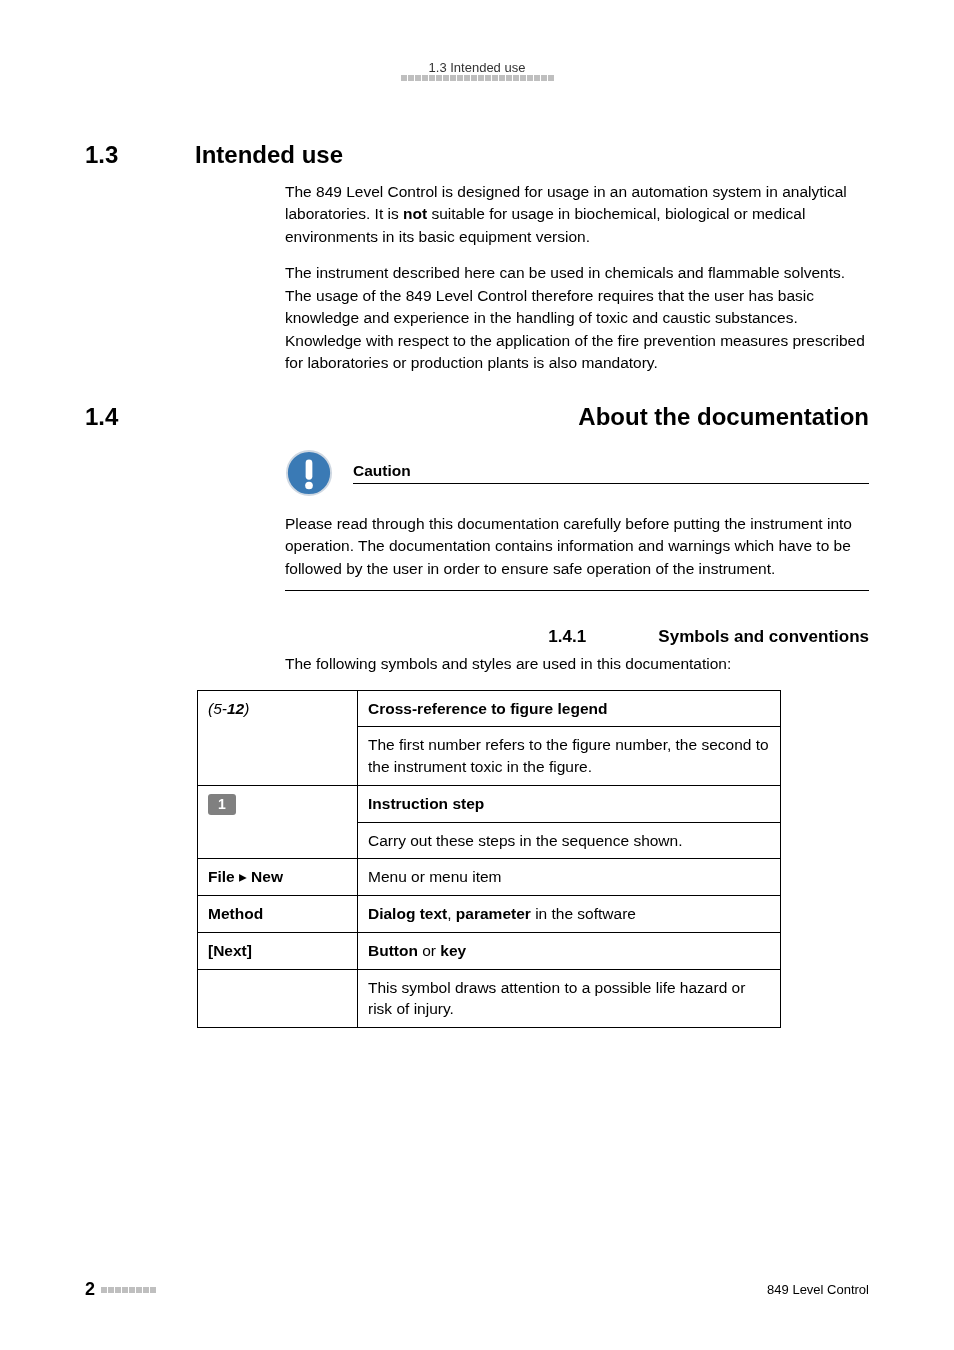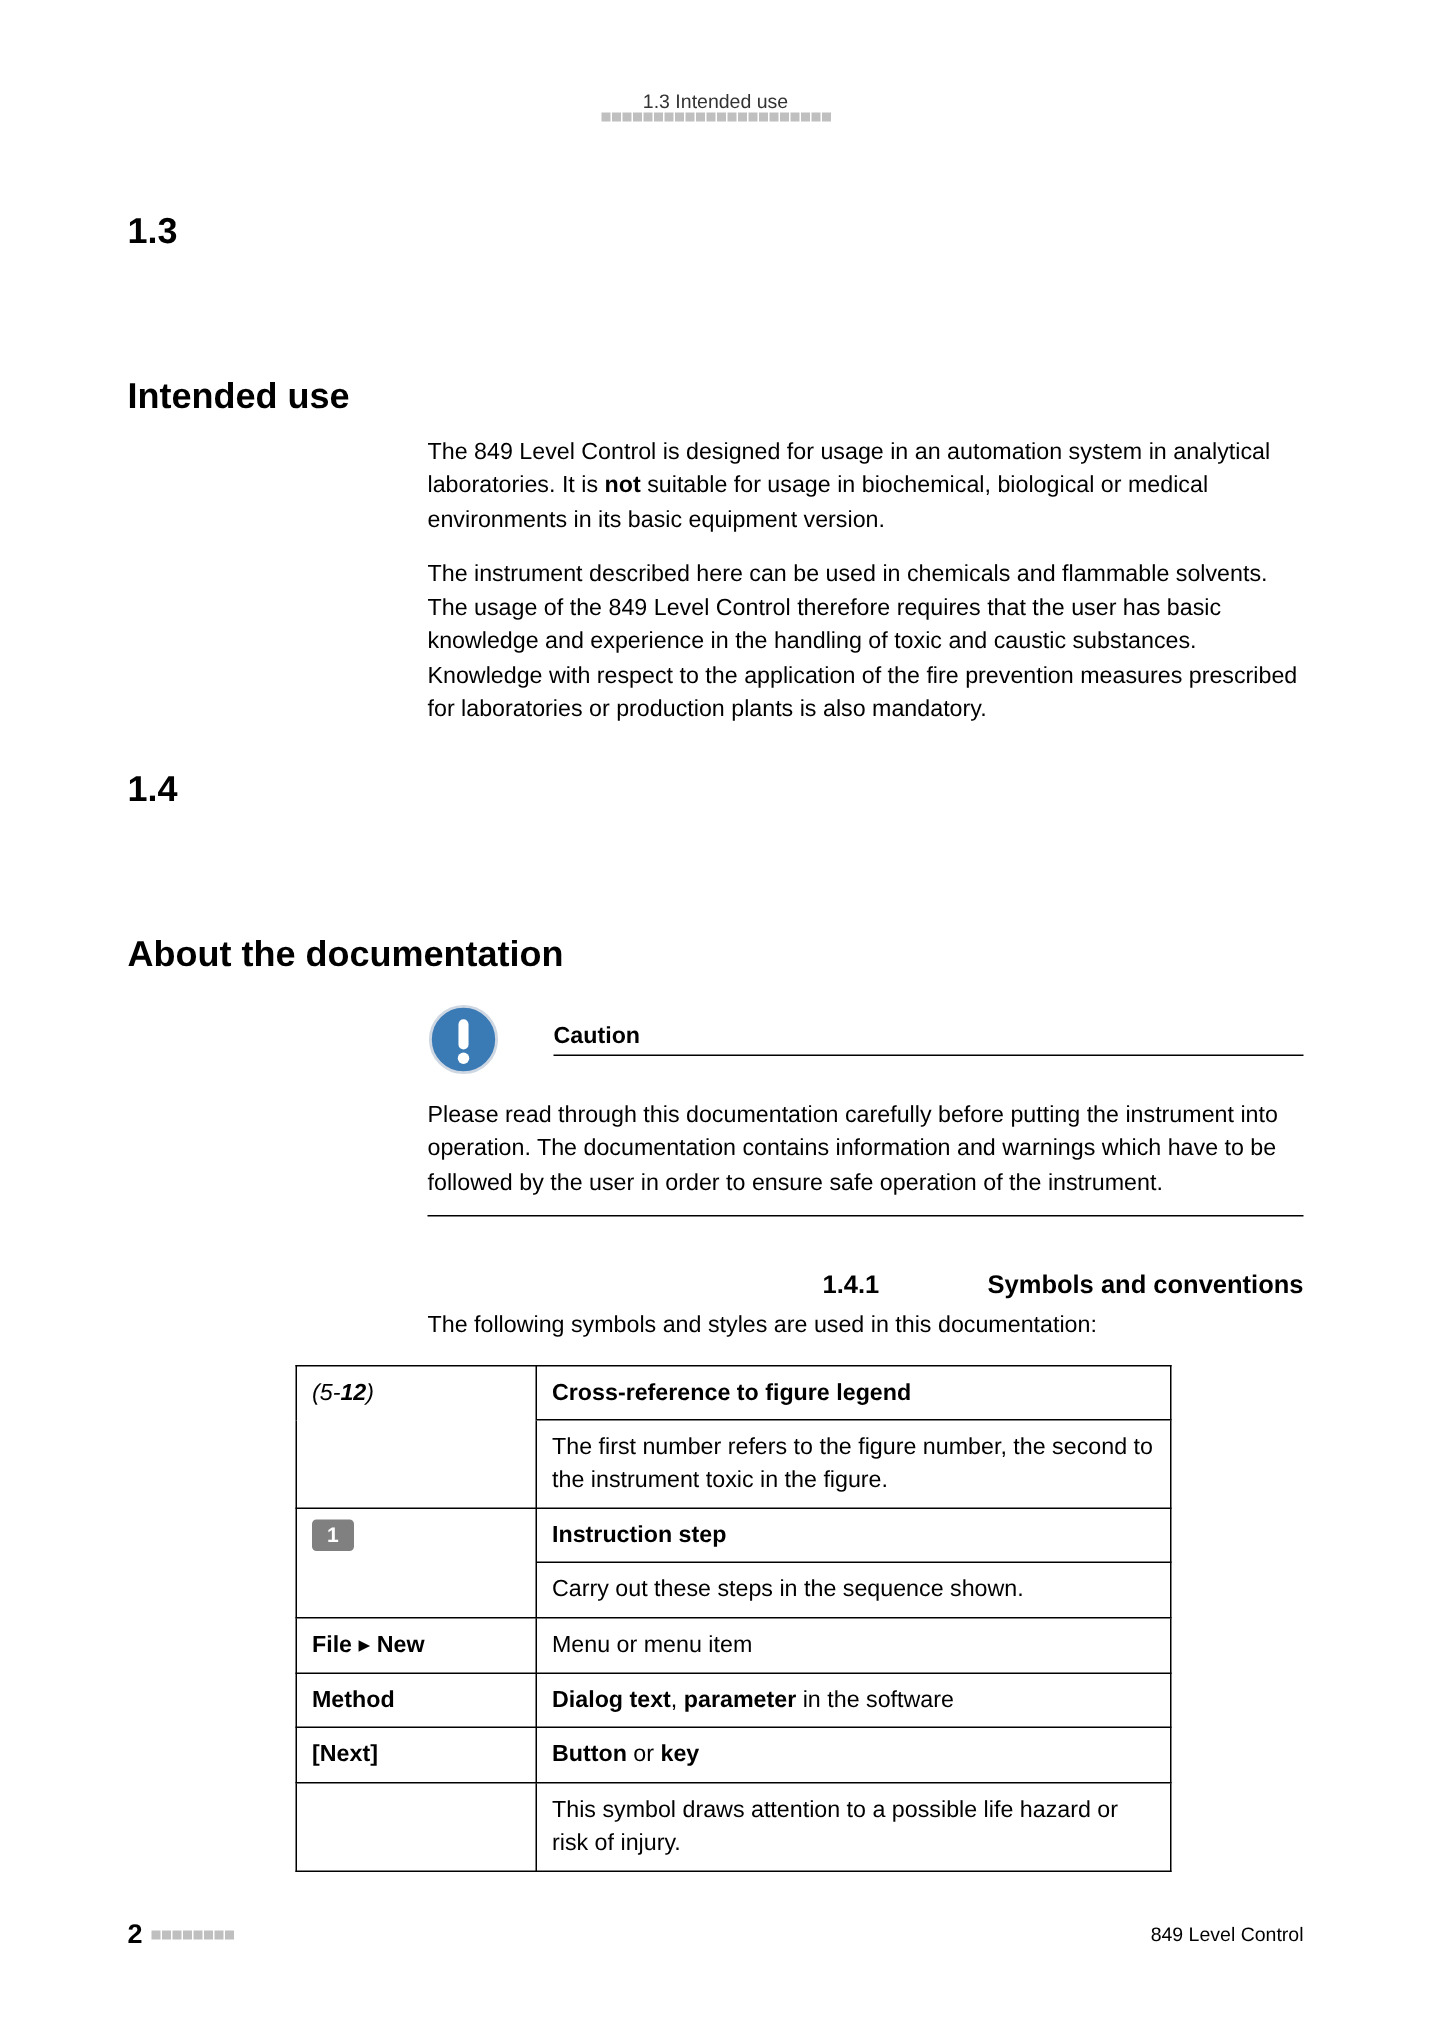--- a/index.html
+++ b/index.html
@@ -25,21 +25,20 @@
     display: flex;
     gap: 1px;
   }
   .header-squares span {
     width: 6px; height: 6px;
     background: #bfbfbf;
   }
   .section-row {
     display: flex;
     margin-bottom: 10px;
-    flex-direction: column;
   }
   .section-number {
     width: 110px;
     flex: 0 0 110px;
     font-size: 24px;
     font-weight: 800;
     color: #000;
     font-family: "Segoe UI", Arial, sans-serif;
     font-stretch: condensed;
   }
@@ -82,21 +81,21 @@
     font-stretch: condensed;
   }
   .caution-block {
     margin-left: 200px;
     margin-top: 18px;
     margin-bottom: 10px;
   }
   .caution-head {
     display: flex;
     align-items: center;
-    gap: 36px;
+    gap: 20px;
   }
   .caution-icon {
     width: 48px; height: 48px;
     flex: 0 0 48px;
   }
   .caution-label-wrap {
     flex: 1;
   }
   .caution-label {
     font-size: 15.5px;

